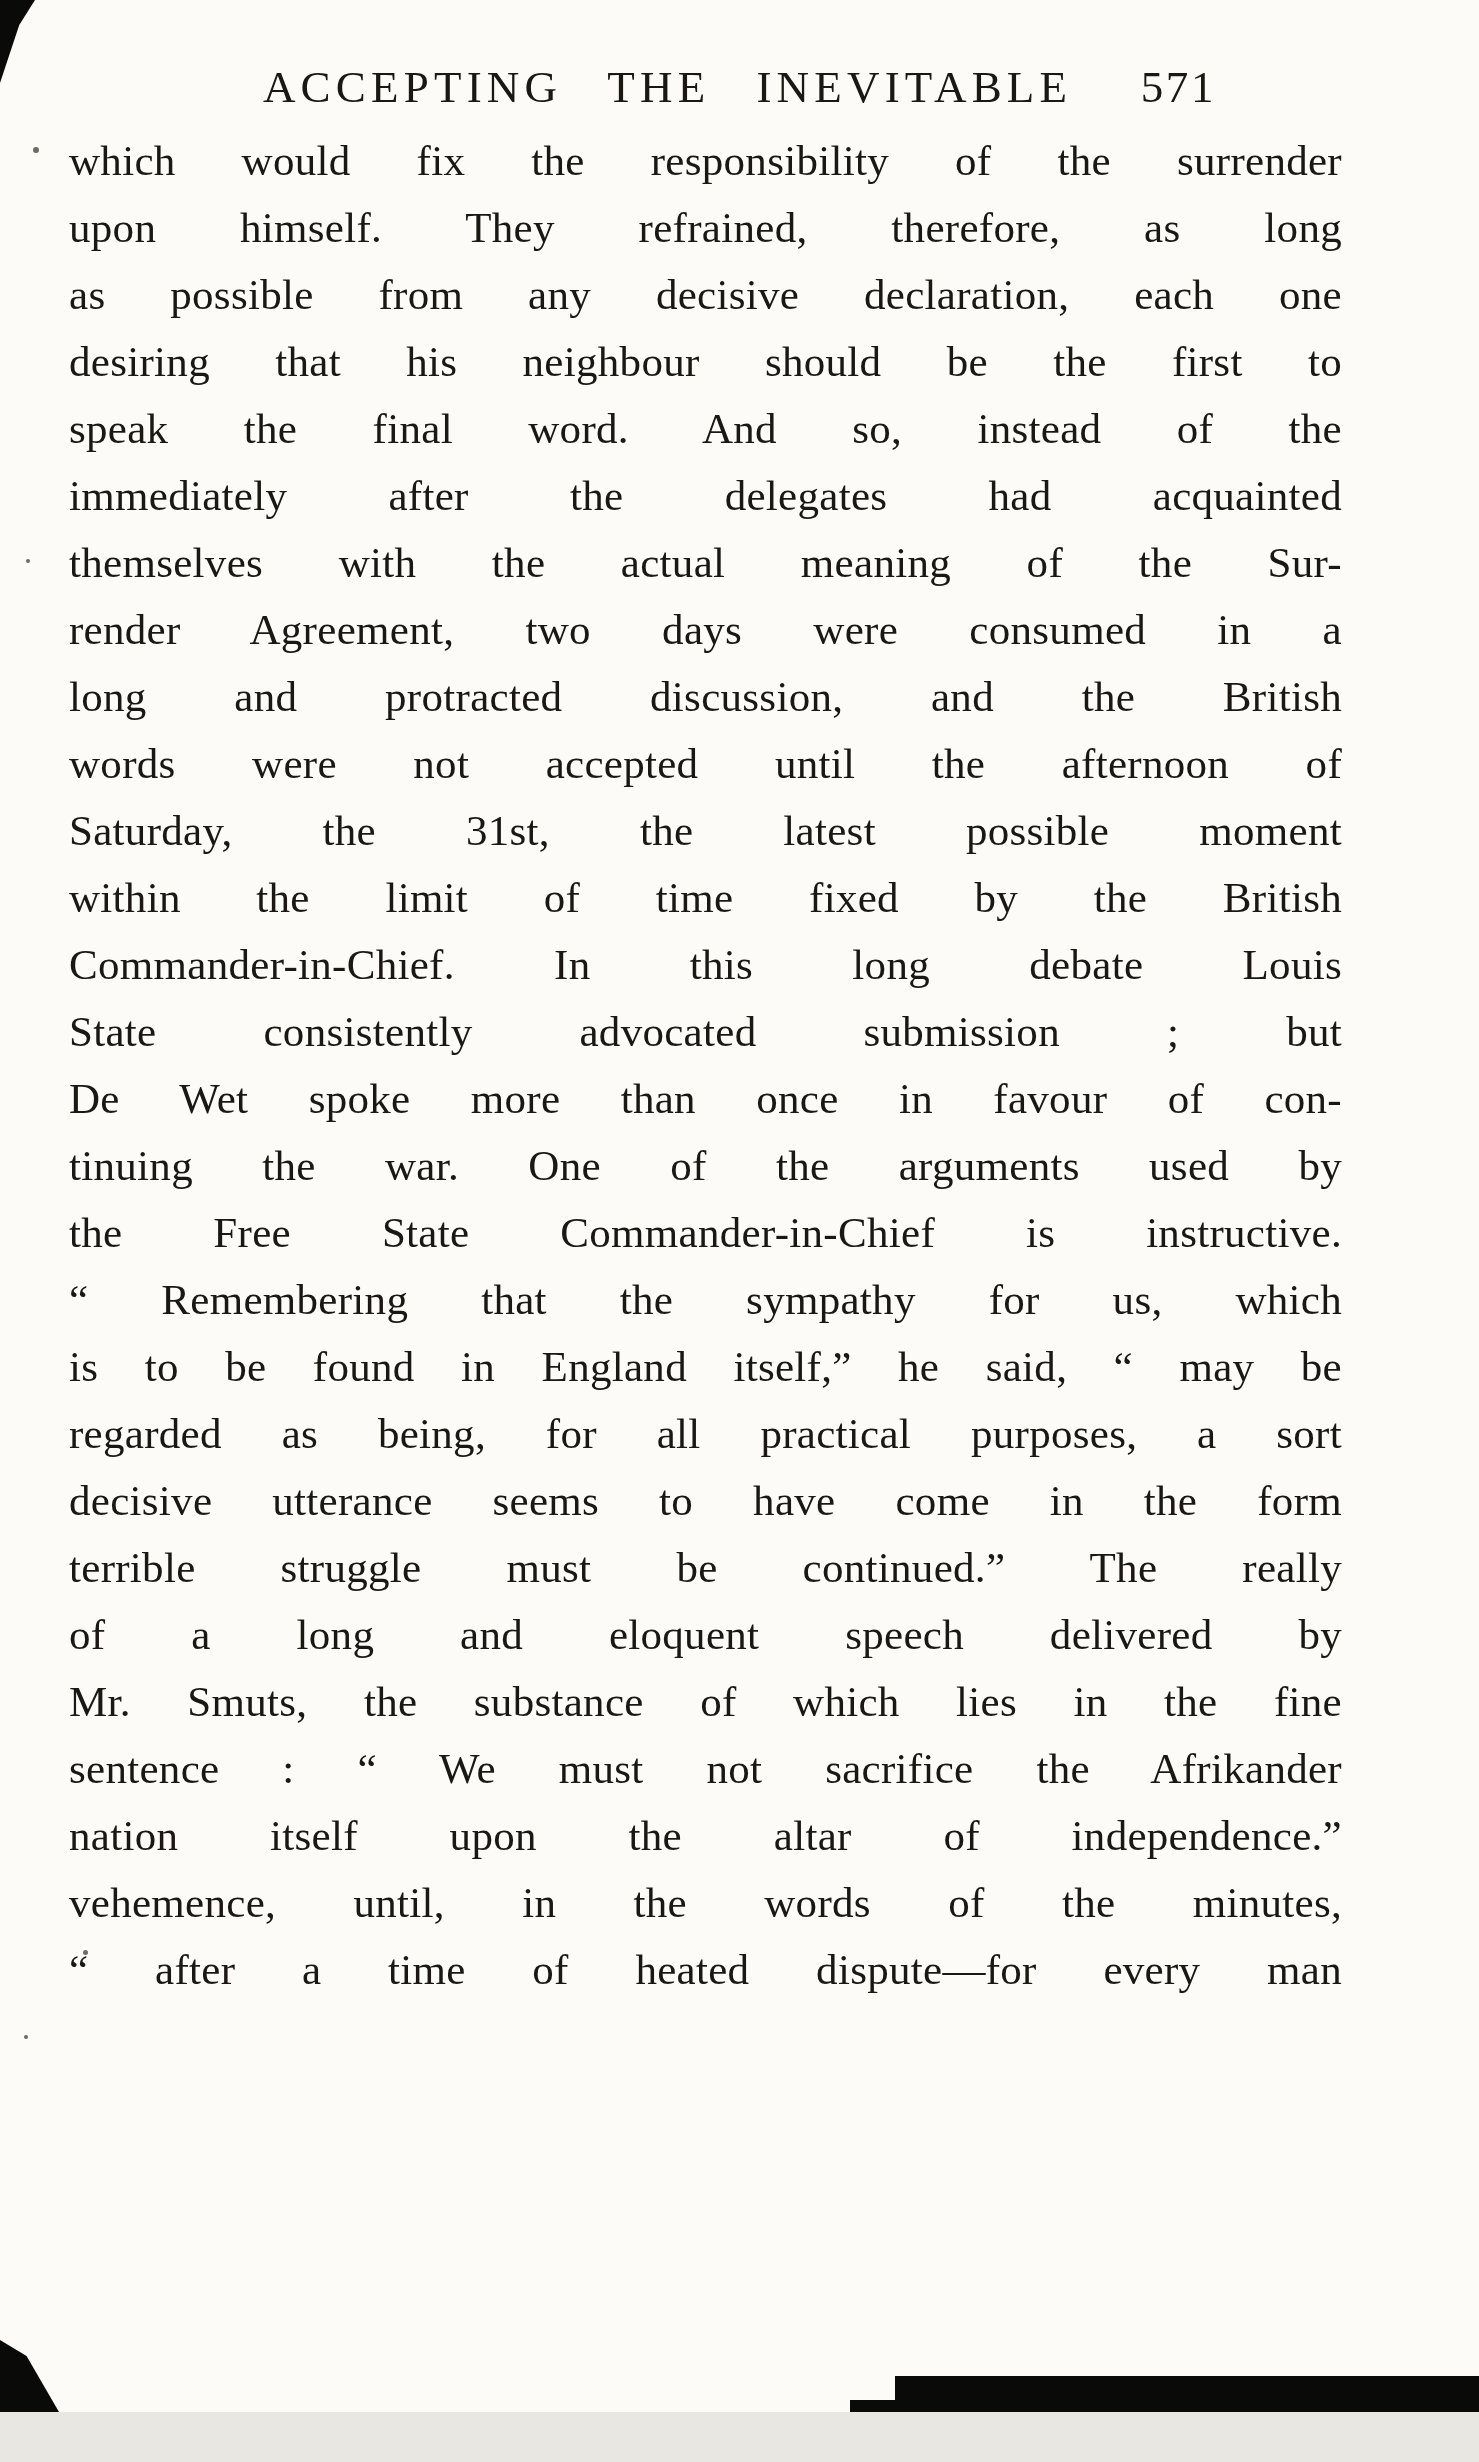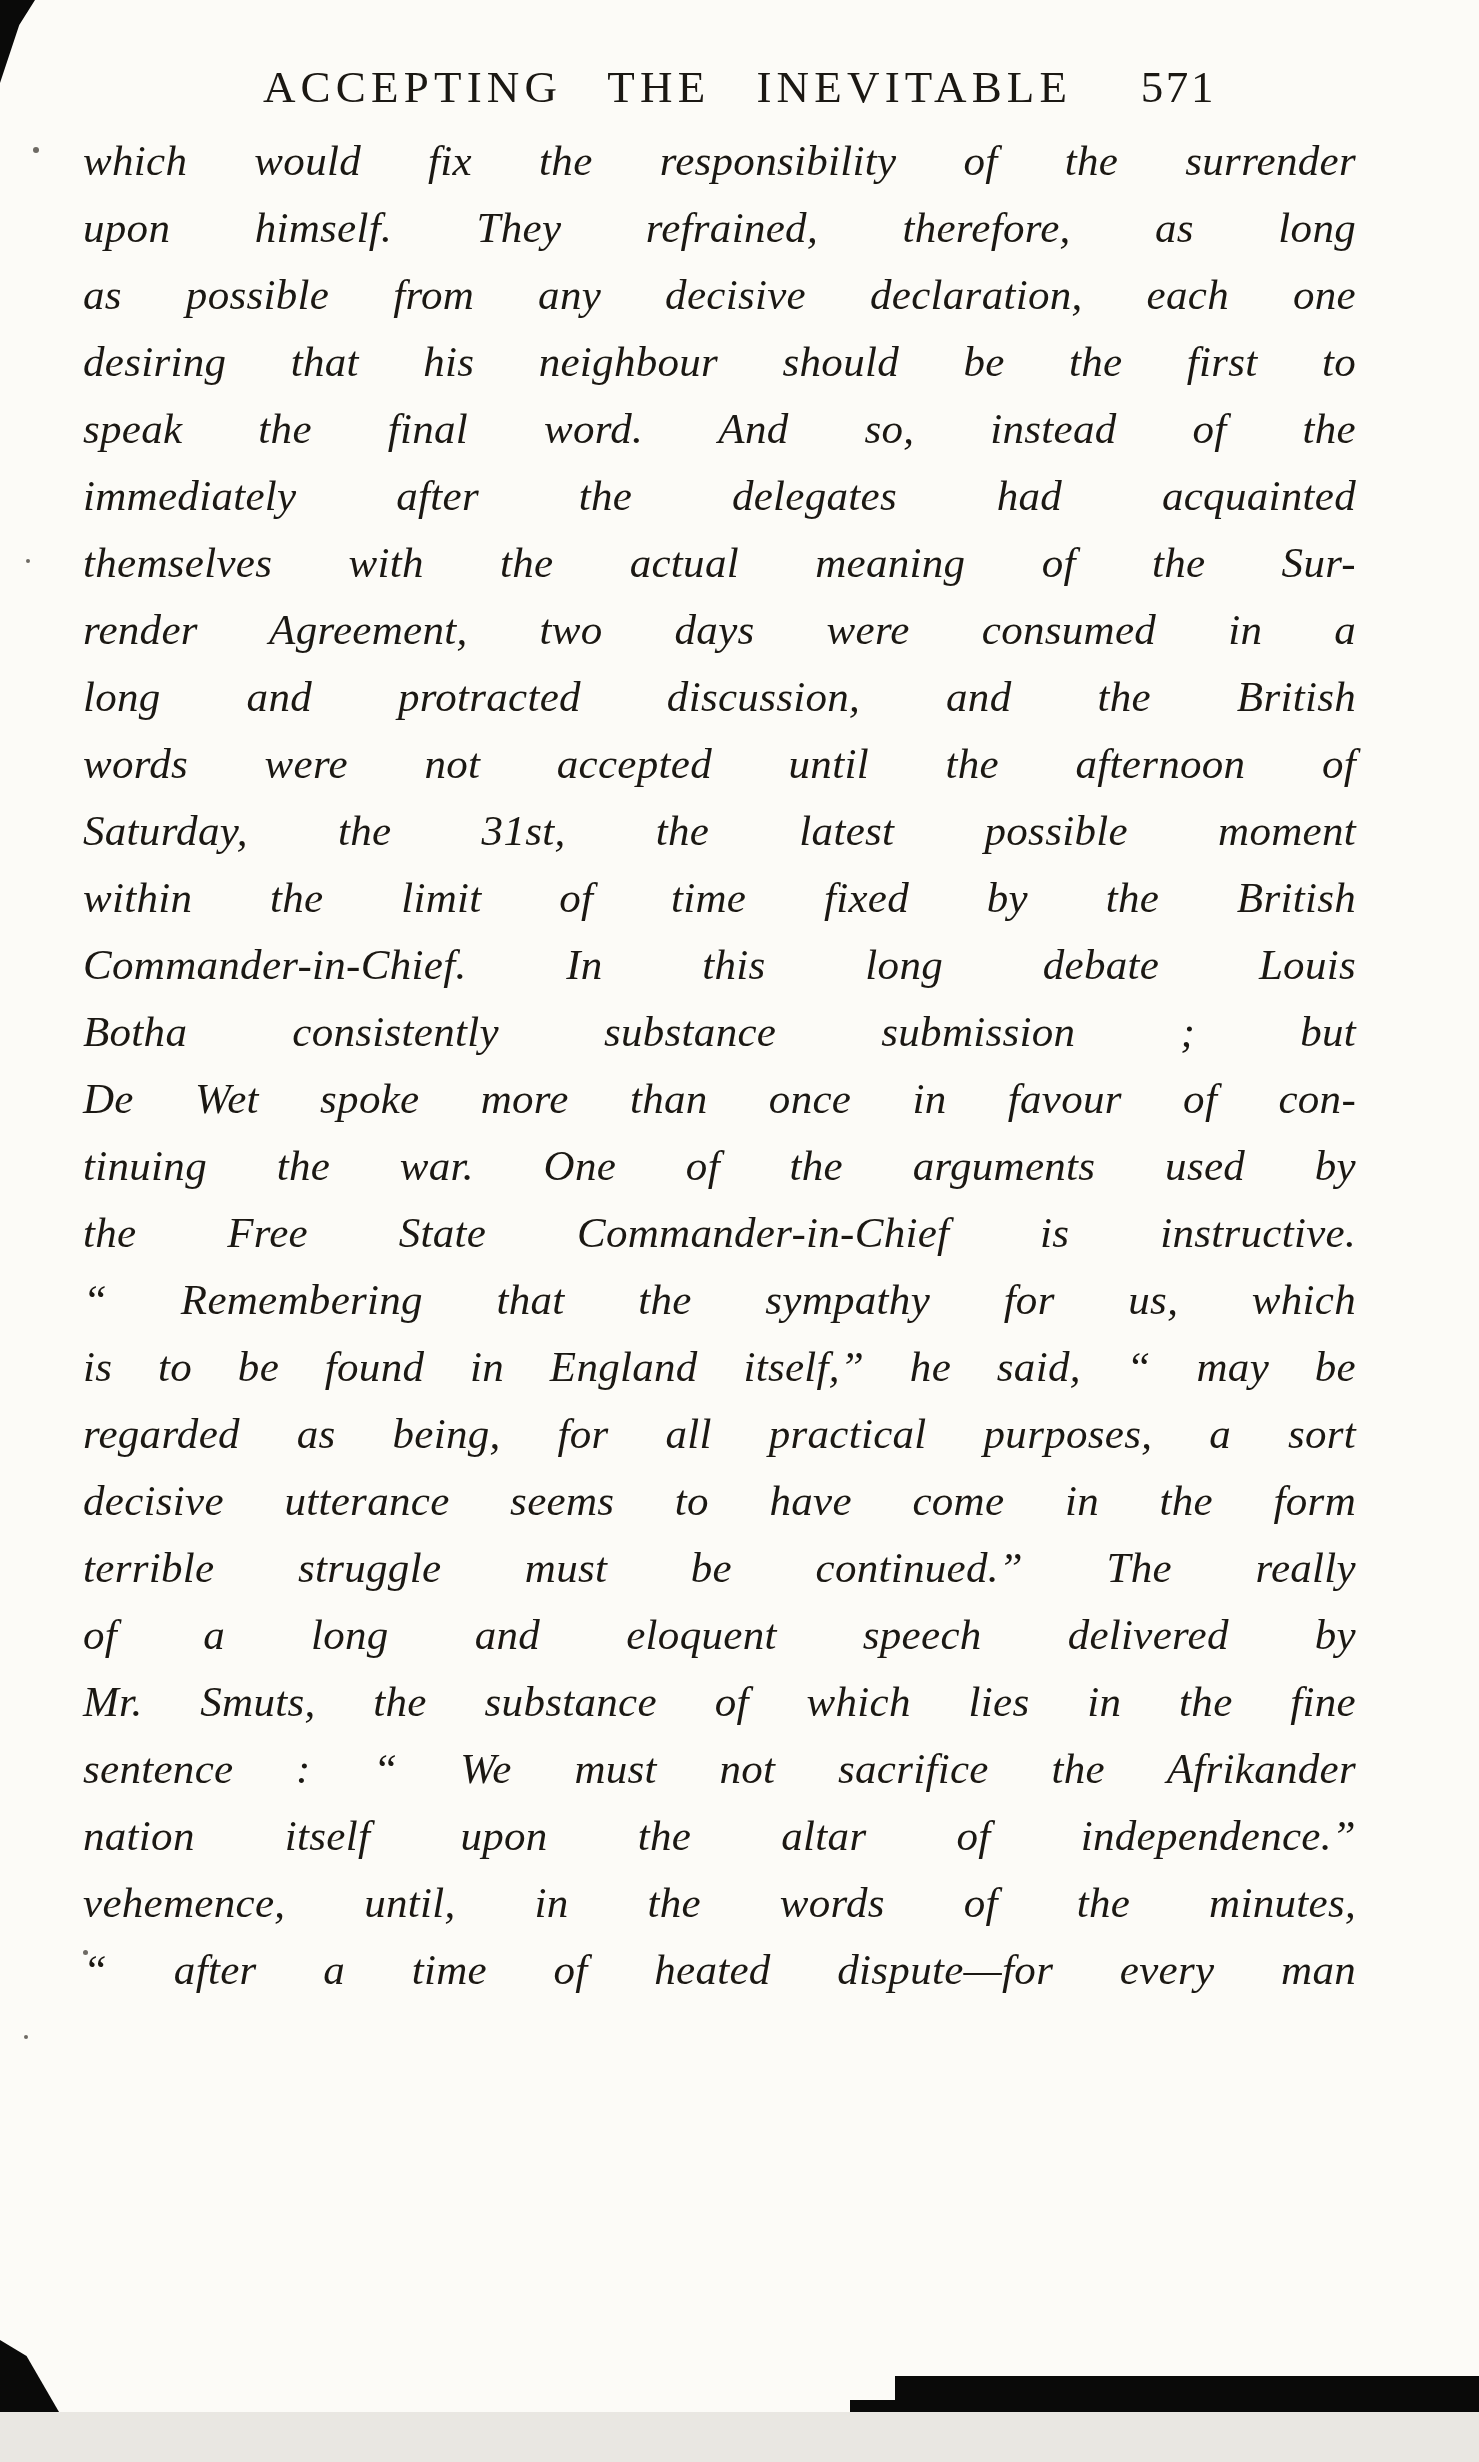--- a/index.html
+++ b/index.html
@@ -27,23 +27,22 @@
       word-spacing: 29.5px;
       white-space: nowrap;
     }
     .header .pagenum {
       margin-left: 22.6px;
       letter-spacing: 2.6px;
     }
     .body-text {
       position: absolute;
       top: 127px;
-      left: 83px;
+      left: 69px;
       width: 1273px;
-      font-style: italic;
     }
     .line {
       font-size: 43px;
       line-height: 67px;
       letter-spacing: 0.3px;
       text-align: justify;
       text-align-last: justify;
     }
     
     .art {
@@ -102,21 +101,21 @@
       <div class="line">desiring that his neighbour should be the first to</div>
       <div class="line">speak the final word.  And so, instead of the</div>
       <div class="line">immediately after the delegates had acquainted</div>
       <div class="line">themselves with the actual meaning of the Sur-</div>
       <div class="line">render Agreement, two days were consumed in a</div>
       <div class="line">long and protracted discussion, and the British</div>
       <div class="line">words were not accepted until the afternoon of</div>
       <div class="line">Saturday, the 31st, the latest possible moment</div>
       <div class="line">within the limit of time fixed by the British</div>
       <div class="line">Commander-in-Chief.  In this long debate Louis</div>
-      <div class="line">Botha consistently substance submission ; but</div>
+      <div class="line">State consistently advocated submission ; but</div>
       <div class="line">De Wet spoke more than once in favour of con-</div>
       <div class="line">tinuing the war.  One of the arguments used by</div>
       <div class="line">the Free State Commander-in-Chief is instructive.</div>
       <div class="line">“ Remembering that the sympathy for us, which</div>
       <div class="line">is to be found in England itself,” he said, “ may be</div>
       <div class="line">regarded as being, for all practical purposes, a sort</div>
       <div class="line">decisive utterance seems to have come in the form</div>
       <div class="line">terrible struggle must be continued.”  The really</div>
       <div class="line">of a long and eloquent speech delivered by</div>
       <div class="line">Mr. Smuts, the substance of which lies in the fine</div>

